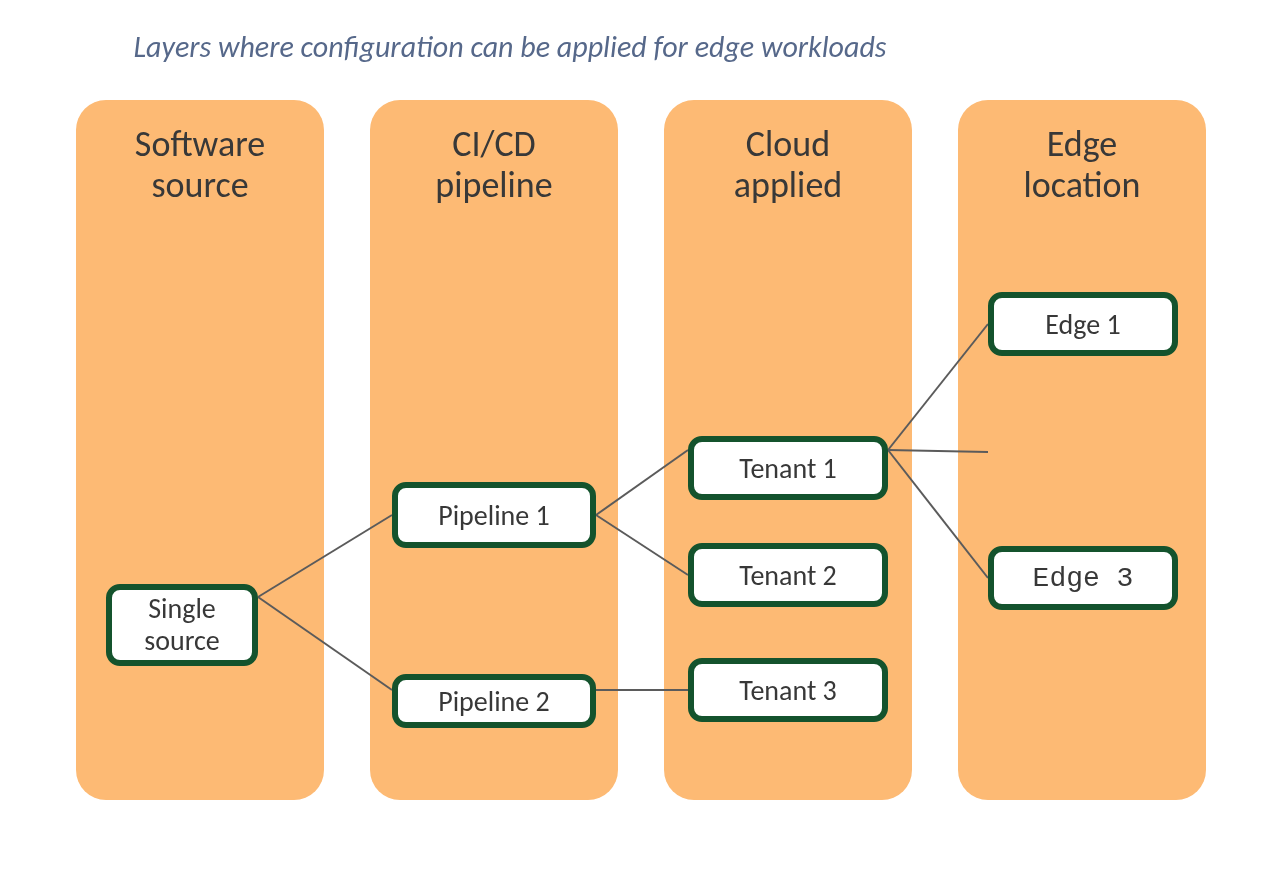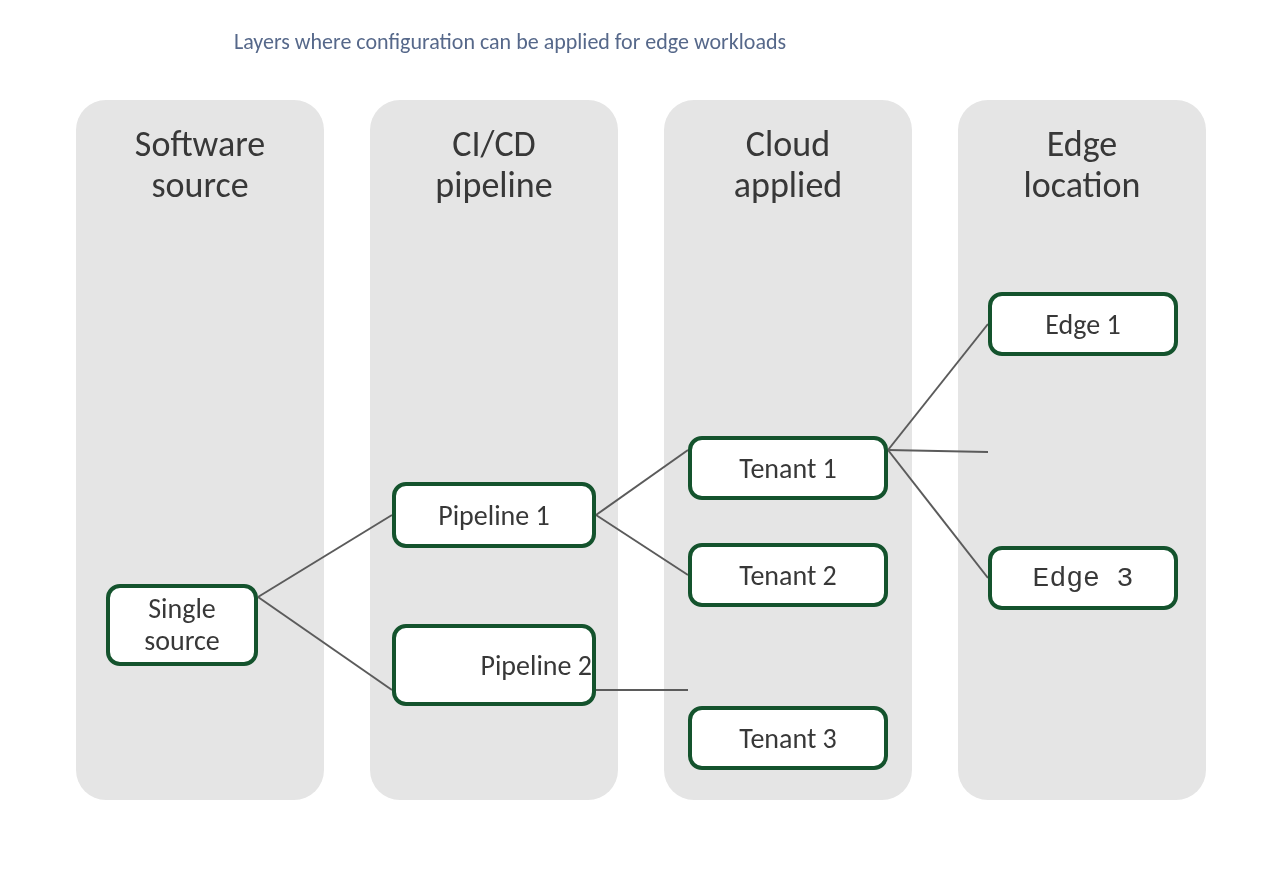--- a/index.html
+++ b/index.html
@@ -15,44 +15,45 @@
     position: relative;
     width: 1280px;
     height: 880px;
   }
   .title {
     position: absolute;
     top: 28px;
     left: 0;
     width: 1020px;
     text-align: center;
-    font-size: 22px;
+    font-style: italic;
+    font-size: 30px;
     color: #56688a;
   }
   .column {
     position: absolute;
     top: 100px;
     width: 248px;
     height: 700px;
-    background: #e5e5e5;
+    background: #fdba74;
     border-radius: 30px;
   }
   .col-header {
     position: absolute;
     left: 0;
     width: 100%;
     text-align: center;
     font-size: 36px;
     color: #383838;
     line-height: 1.15;
   }
   .node {
     position: absolute;
     background: #ffffff;
-    border: 4px solid #14532d;
+    border: 6px solid #14532d;
     border-radius: 14px;
     display: flex;
     align-items: center;
     justify-content: center;
     font-size: 28px;
     color: #383838;
     box-sizing: border-box;
   }
   .node.two-line {
     line-height: 1.15;
@@ -129,33 +130,33 @@
     <div>
       <span>Single</span><br>
       <span>source</span>
     </div>
   </div>
 
   <div class="node" style="left:392px; top:482px; width:204px; height:66px;">
     <span>Pipeline 1</span>
   </div>
 
-  <div class="node" style="left:392px; top:624px; width:204px; height:82px;justify-content:flex-end;">
+  <div class="node" style="left:392px; top:674px; width:204px; height:54px;">
     <span>Pipeline 2</span>
   </div>
 
   <div class="node" style="left:688px; top:436px; width:200px; height:64px;">
     <span>Tenant 1</span>
   </div>
 
   <div class="node" style="left:688px; top:543px; width:200px; height:64px;">
     <span>Tenant 2</span>
   </div>
 
-  <div class="node" style="left:688px; top:658px; width:200px; height:64px;margin-top:48px;">
+  <div class="node" style="left:688px; top:658px; width:200px; height:64px;">
     <span>Tenant 3</span>
   </div>
 
   <div class="node" style="left:988px; top:292px; width:190px; height:64px;">
     <span>Edge 1</span>
   </div>
 
 
   <div class="node" style="left:988px; top:546px; width:190px; height:64px;font-family:Liberation Mono, monospace;">
     <span>Edge 3</span>

